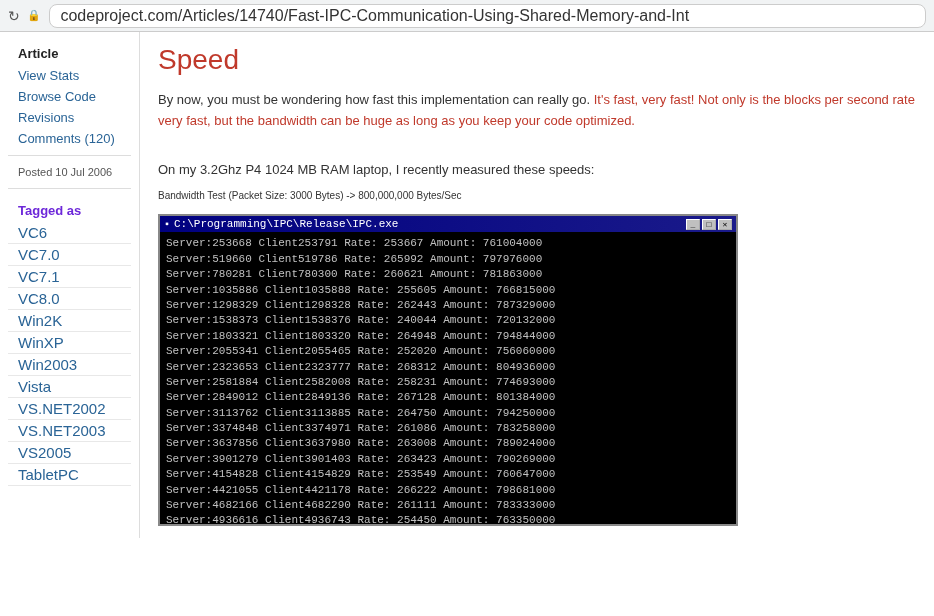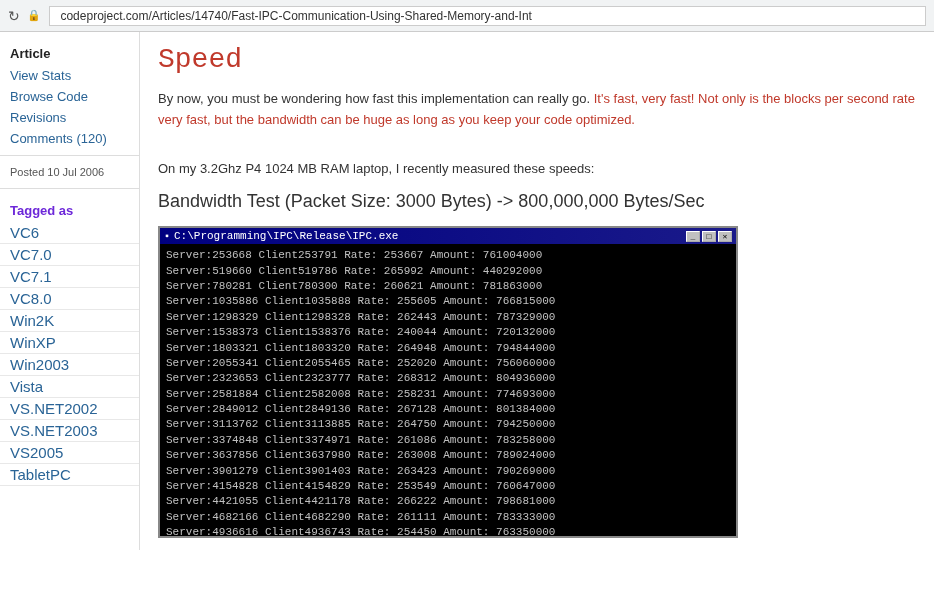--- a/index.html
+++ b/index.html
@@ -5,42 +5,42 @@
     * { margin: 0; padding: 0; box-sizing: border-box; }
     body { font-family: Arial, sans-serif; font-size: 13px; color: #333; background: #fff; display: flex; flex-direction: column; }
 
     
     .browser-bar {
       display: flex; align-items: center; background: #f1f3f4; padding: 4px 8px; gap: 8px;
       border-bottom: 1px solid #ccc; height: 32px;
     }
     .browser-refresh { font-size: 14px; color: #555; cursor: pointer; }
     .browser-lock { font-size: 11px; color: #555; }
-    .browser-url { flex: 1; background: #fff; border: 1px solid #ccc; border-radius: 0; padding: 2px 10px; font-size: 12px; color: #333; }
+    .browser-url { flex: 1; background: #fff; border: 1px solid #ccc; border-radius: 8px; padding: 2px 10px; font-size: 16px; color: #333; }
 
     
     .main-layout { display: flex; flex: 1; min-height: 0; }
 
     
-    .sidebar { width: 140px; min-width: 140px; border-right: 1px solid #ddd; padding: 8px 0; }
+    .sidebar { width: 140px; min-width: 140px; border-right: 1px solid #ddd; padding: 8px 8px; }
     .sidebar-section-title { font-weight: bold; font-size: 13px; padding: 6px 10px 4px 10px; color: #222; }
     .sidebar-link { display: block; color: #2a6496; text-decoration: none; padding: 3px 10px; font-size: 13px; cursor: pointer; }
     .sidebar-divider { border: none; border-top: 1px solid #ddd; margin: 6px 0; }
     .sidebar-posted { font-size: 11px; color: #555; padding: 4px 10px; }
     .sidebar-tagged { font-weight: bold; color: #6d28d9; font-size: 13px; padding: 8px 10px 4px 10px; }
     .sidebar-tag { display: block; color: #2a6496; text-decoration: none; padding: 2px 10px; font-size: 15px; border-bottom: 1px solid #e8e8e8; cursor: pointer; }
 
     
     .content { flex: 1; padding: 12px 18px; overflow-y: auto; }
-    .content h1 { font-size: 28px; font-weight: normal; color: #c0392b; margin-bottom: 14px; font-family: Liberation Mono, monospace; }
+    .content h1 { font-size: 28px; font-weight: normal; color: #c0392b; margin-bottom: 14px; }
     .content p { line-height: 1.6; margin-bottom: 28px; font-size: 13px; }
     .content p.intro { color: #333; }
     .content .highlight { color: #c0392b; }
     .content .speed-note { margin-bottom: 8px; font-size: 13px; }
-    .content .bandwidth-label { font-size: 18px; margin-bottom: 10px; }
+    .content .bandwidth-label { font-size: 10px; margin-bottom: 10px; }
 
     
     .console-wrapper { border: 2px solid #888; width: 580px; }
     .console-titlebar {
       background: linear-gradient(to right, #000080, #1a1a8a);
       color: white; font-size: 11px; padding: 2px 4px;
       display: flex; align-items: center; justify-content: space-between;
       font-family: 'Courier New', monospace;
     }
     .console-title-left { display: flex; align-items: center; gap: 4px; }
@@ -108,21 +108,21 @@
           <span>C:\Programming\IPC\Release\IPC.exe</span>
         </div>
         <div class="console-buttons">
           <div class="console-btn">_</div>
           <div class="console-btn">□</div>
           <div class="console-btn">✕</div>
         </div>
       </div>
       <div class="console-body" id="console-body">
       <div class="console-line">Server:253668    Client253791    Rate: 253667   Amount:  761004000</div>
-          <div class="console-line">Server:519660    Client519786    Rate: 265992   Amount:  440292000</div>
+          <div class="console-line">Server:519660    Client519786    Rate: 265992   Amount:  797976000</div>
           <div class="console-line">Server:780281    Client780300    Rate: 260621   Amount:  781863000</div>
           <div class="console-line">Server:1035886   Client1035888   Rate: 255605   Amount:  766815000</div>
           <div class="console-line">Server:1298329   Client1298328   Rate: 262443   Amount:  787329000</div>
           <div class="console-line">Server:1538373   Client1538376   Rate: 240044   Amount:  720132000</div>
           <div class="console-line">Server:1803321   Client1803320   Rate: 264948   Amount:  794844000</div>
           <div class="console-line">Server:2055341   Client2055465   Rate: 252020   Amount:  756060000</div>
           <div class="console-line">Server:2323653   Client2323777   Rate: 268312   Amount:  804936000</div>
           <div class="console-line">Server:2581884   Client2582008   Rate: 258231   Amount:  774693000</div>
           <div class="console-line">Server:2849012   Client2849136   Rate: 267128   Amount:  801384000</div>
           <div class="console-line">Server:3113762   Client3113885   Rate: 264750   Amount:  794250000</div>

